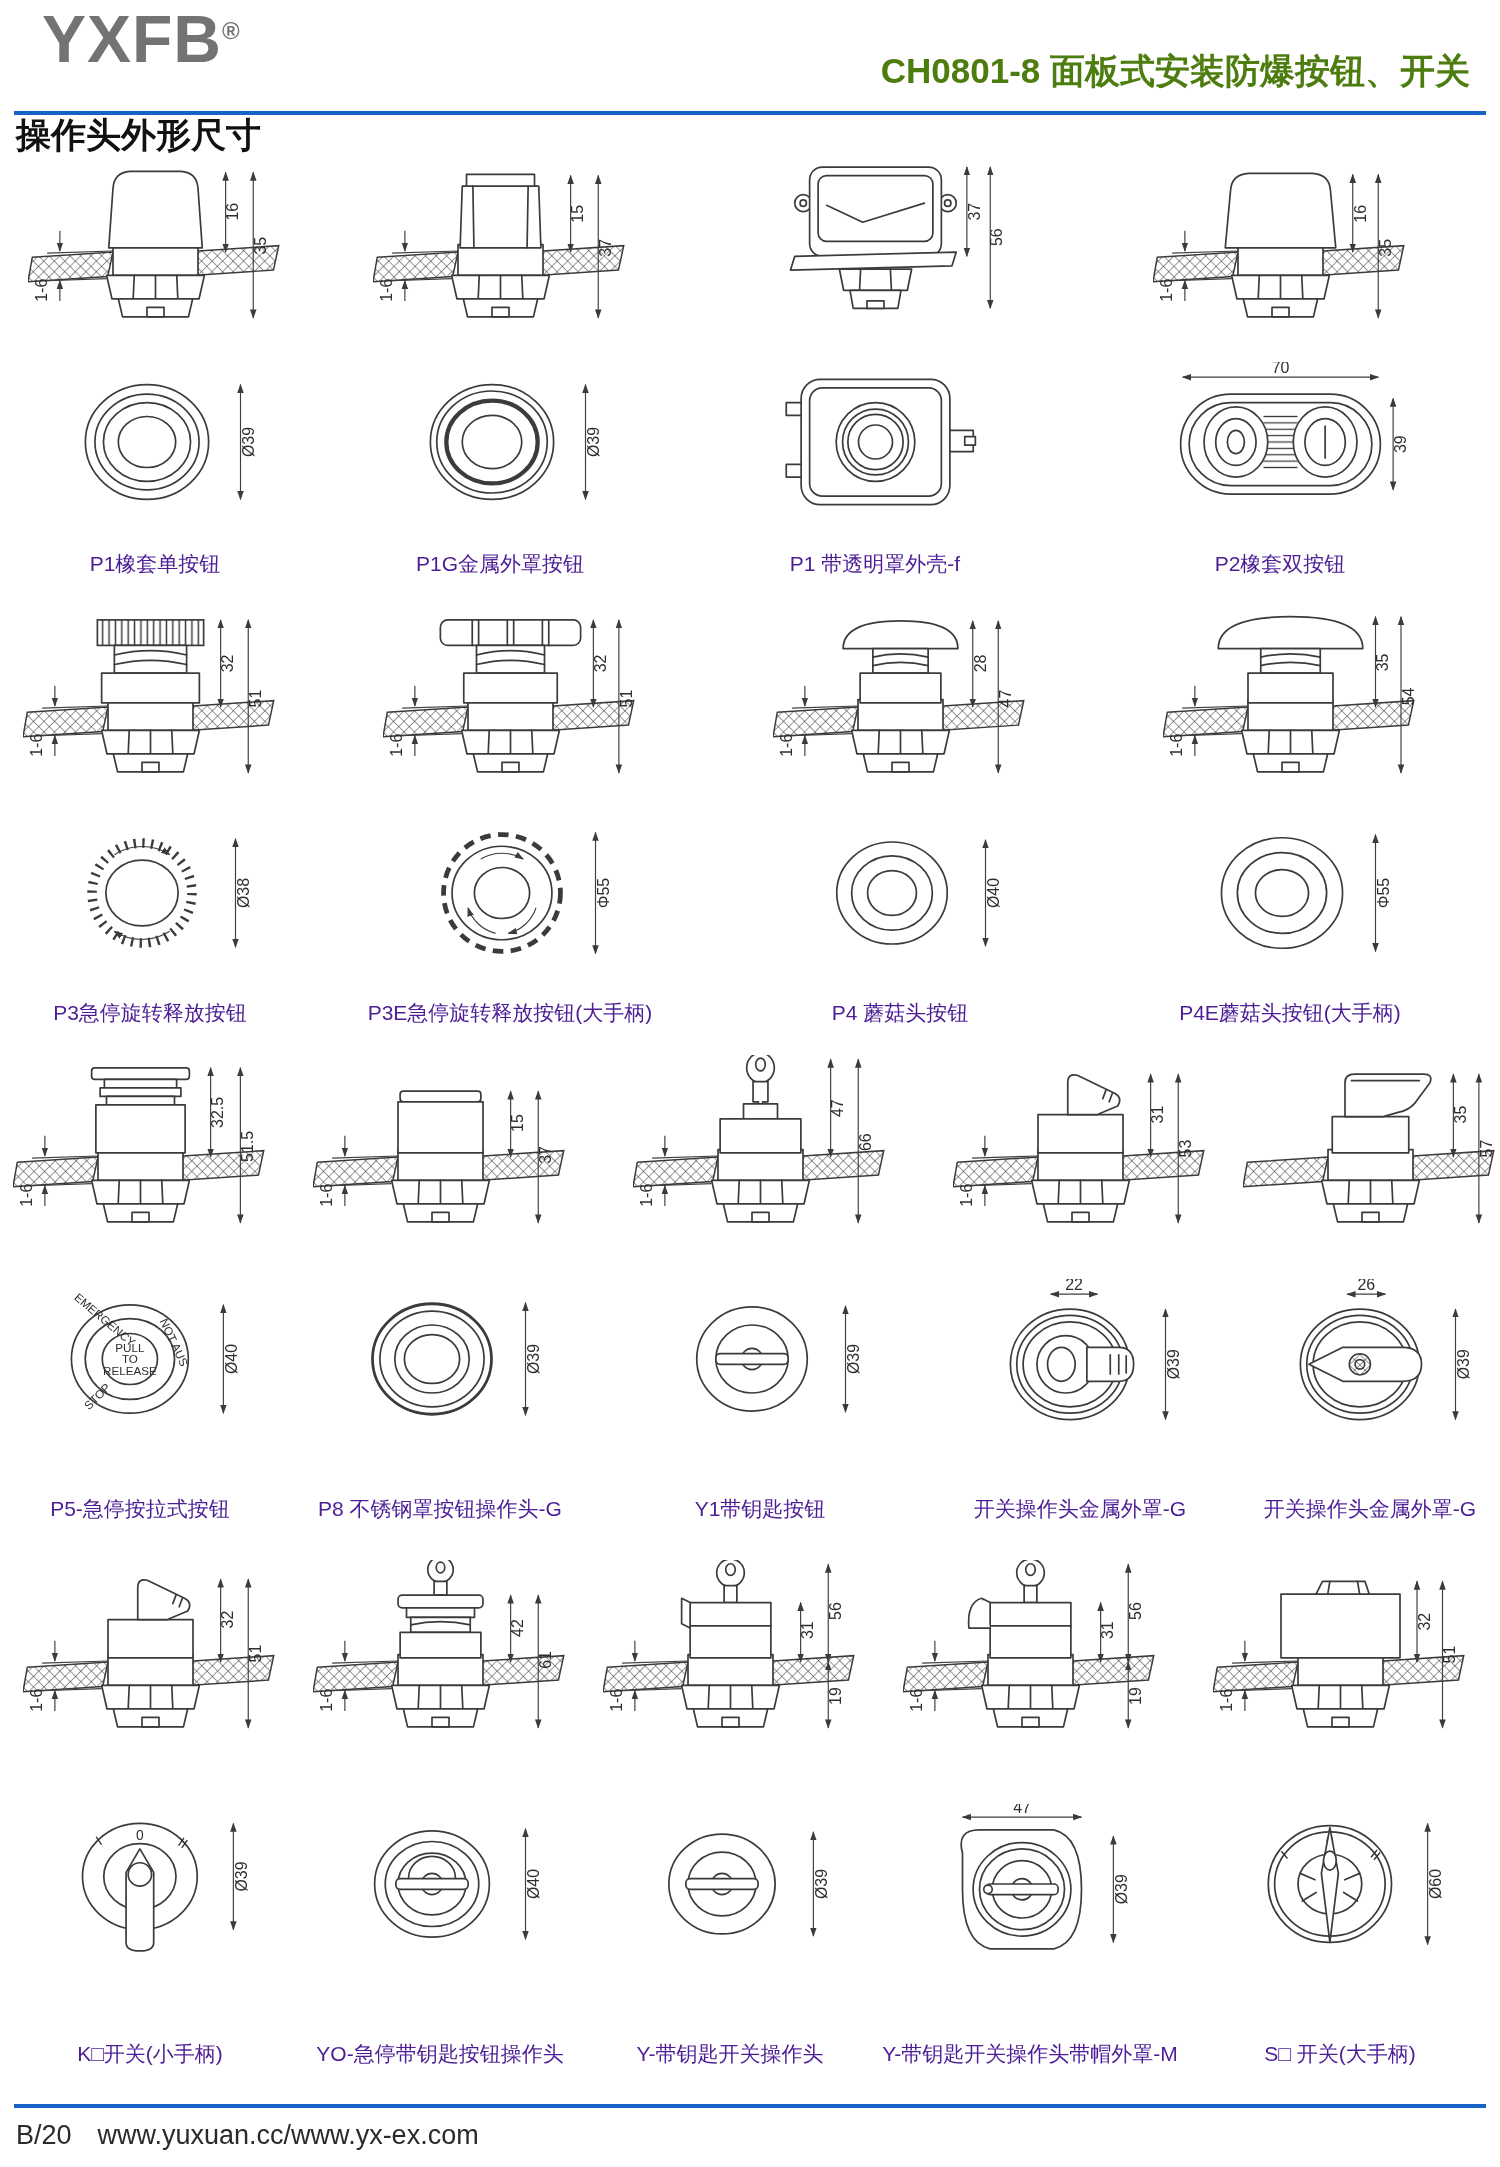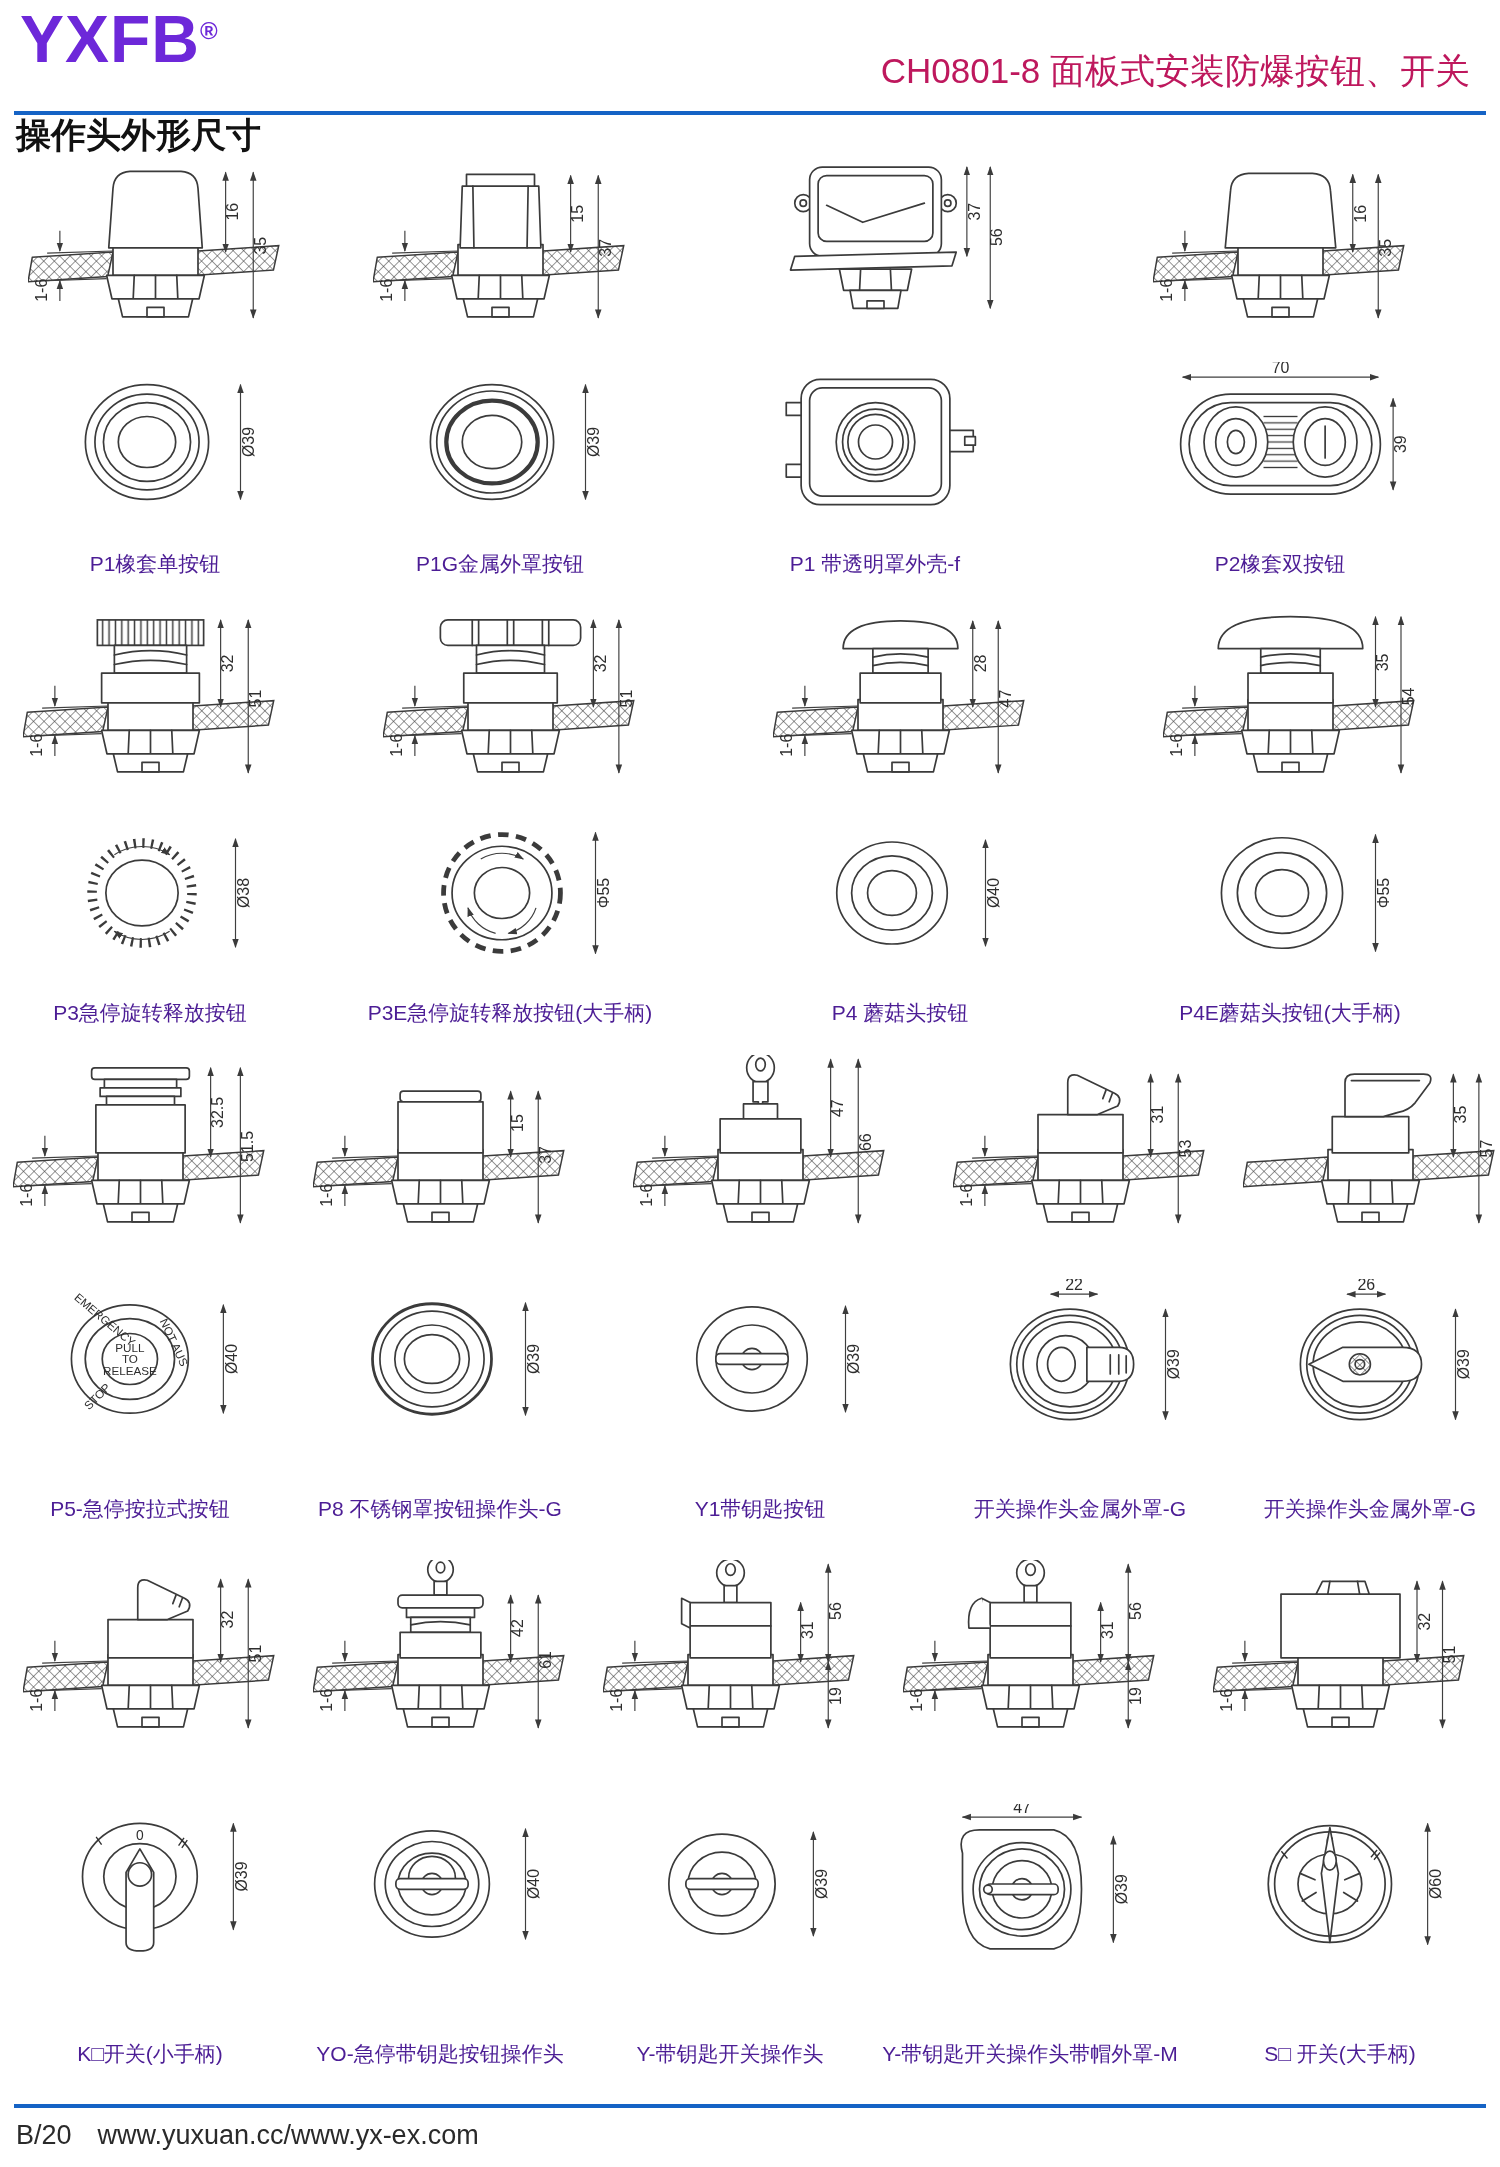--- a/index.html
+++ b/index.html
@@ -1,22 +1,22 @@
 <!DOCTYPE html>
 <html><head>
 <meta charset="utf-8">
 <style>
   html,body{margin:0;padding:0;}
   body{width:1500px;height:2167px;position:relative;background:#fff;overflow:hidden;
        font-family:"Liberation Sans",sans-serif;color:#222;}
   
-  .logo{position:absolute;top:6px;left:20px;font-size:66px;font-weight:900;color:#6d28d9;
+  .logo{position:absolute;top:6px;left:42px;font-size:66px;font-weight:900;color:#737373;
         letter-spacing:1px;line-height:1;text-align:right;}
   .logo sup{font-size:24px;font-weight:700;vertical-align:super;}
-  .doc-title{position:absolute;top:48px;right:30px;font-size:35px;font-weight:400;color:#be185d;}
+  .doc-title{position:absolute;top:48px;right:30px;font-size:35px;font-weight:700;color:#4d7c0f;}
   .rule{position:absolute;left:14px;right:14px;height:4px;background:#1563c5;}
   .rule.top{top:111px;}
   .rule.bot{top:2104px;}
   .section-title{position:absolute;top:112px;left:16px;font-size:35px;font-weight:800;color:#111;}
   .footer-text{position:absolute;top:2120px;left:16px;font-size:27px;color:#2a2a2a;}
   .footer-text span{margin-right:26px;}
   
   .row{position:absolute;left:0;width:1500px;display:grid;}
   .r1{top:150px;grid-template-columns:310px 380px 370px 440px;}
   .r2{top:605px;grid-template-columns:300px 420px 360px 420px;}

